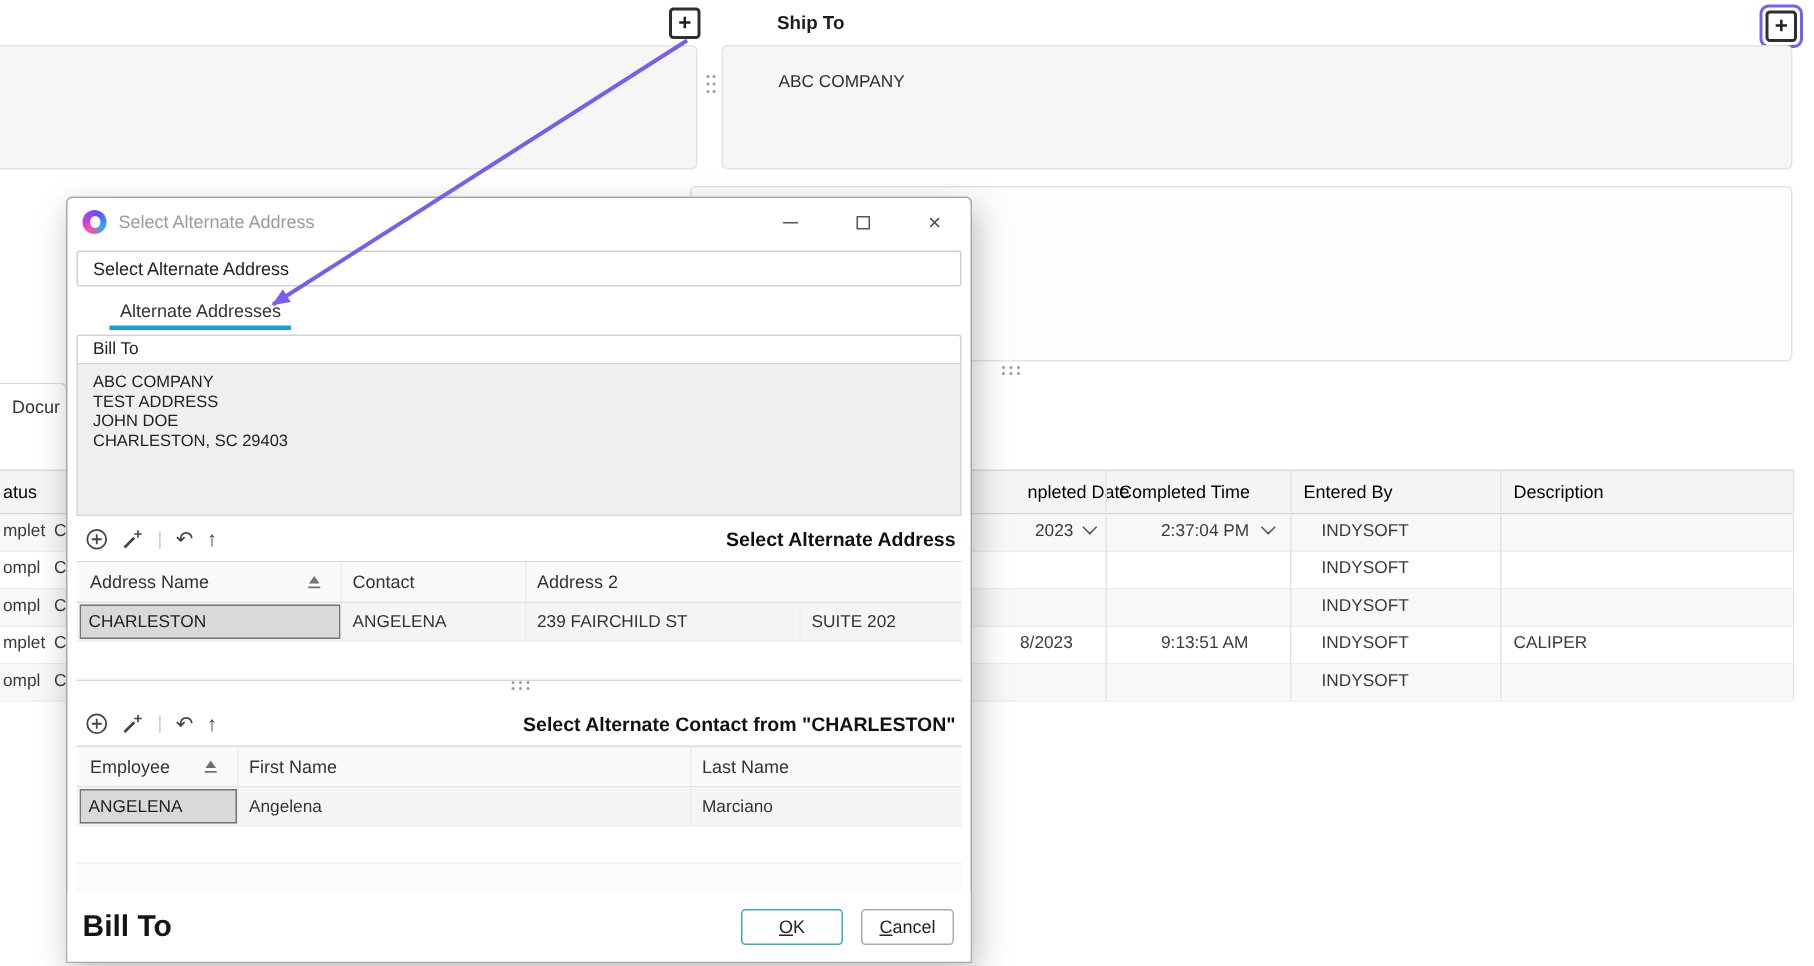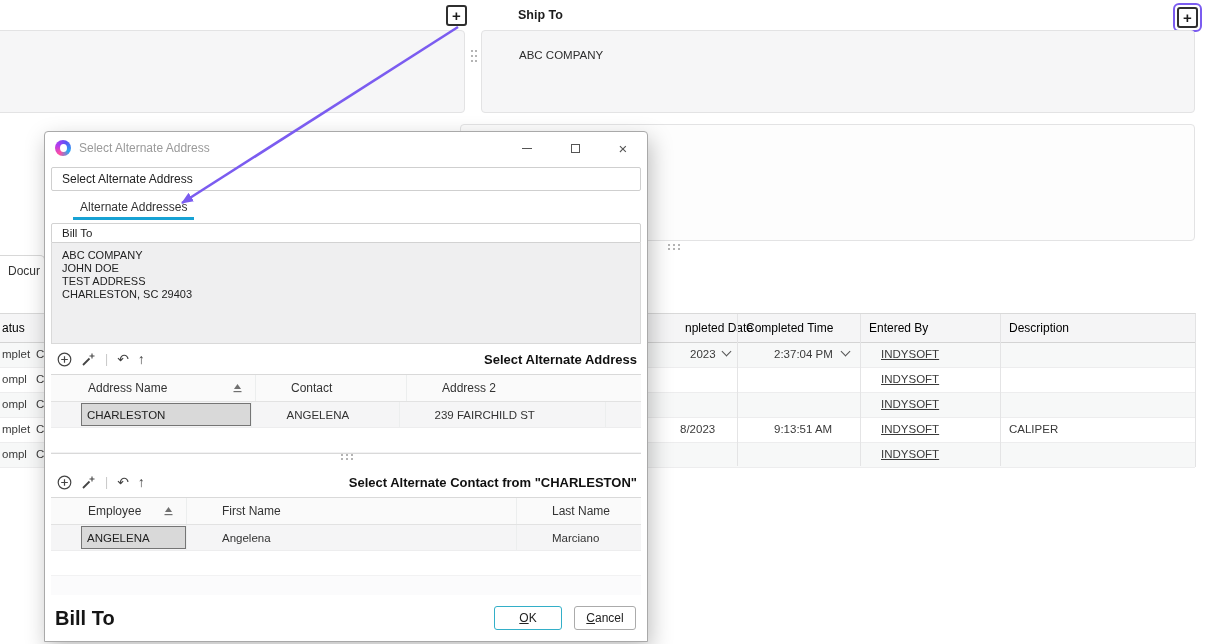--- a/index.html
+++ b/index.html
@@ -30,21 +30,21 @@
 
   
   #bg-table{position:absolute;left:0;top:313px;width:1196px;height:154px;border-top:1px solid #d9d9d9;
     border-right:1px solid #e3e3e4;box-sizing:border-box;}
   #bg-table .hdr{position:relative;height:28px;background:#f5f5f6;border-bottom:1px solid #d4d4d4;}
   #bg-table .hdr span{position:absolute;top:7px;white-space:nowrap;color:#000000;}
   .bgrow{position:relative;height:24px;border-bottom:1px solid #ededee;font-size:11.5px;color:#3a3a3a;background:#fff;}
   .bgrow.shade{background:#f7f8f8;}
   .bgrow span{position:absolute;top:5px;white-space:nowrap;}
   .p-status{left:2px;} .p-status2{left:36px;} .p-date{left:690px;} .p-date.r3{left:680px;}
-  .p-time{left:746px;margin-left:28px;} .p-ent{left:881px;text-decoration:underline;} .p-desc{left:1009px;}
+  .p-time{left:746px;margin-left:28px;} .p-ent{left:881px;} .p-desc{left:1009px;}
   .hs-status{left:2px;} .hs-date{left:685px;} .hs-time{left:746px;} .hs-ent{left:869px;} .hs-desc{left:1009px;}
   .col-div{position:absolute;top:0;width:1px;height:152px;background:#e4e4e5;}
   .chev{position:absolute;width:6px;height:6px;border-right:1.4px solid #555;border-bottom:1.4px solid #555;
     transform:rotate(45deg);top:7px;cursor:pointer;}
   .chev.cd{left:723px;} .chev.ct{left:842px;}
 
   
   #dialog{position:absolute;left:44px;top:131px;width:604px;height:511px;background:#fff;
     border:1px solid #a9a9a9;border-radius:4px 4px 0 0;box-shadow:3px 8px 22px rgba(0,0,0,.25);
     z-index:10;box-sizing:border-box;}
@@ -72,21 +72,21 @@
 
   .tbar{height:30px;display:flex;align-items:center;padding:0 10px 0 12px;}
   .ti{margin-right:9px;display:flex;align-items:center;color:#444;cursor:pointer;line-height:1;}
   .ti.txt{font-size:14px;}
   .tsep{color:#c8c8c8;margin-right:9px;}
   .ttitle{margin-left:auto;font-weight:700;font-size:13px;color:#111;white-space:nowrap;}
 
   .dgrid{margin:0 6px;border-top:1px solid #d9d9d9;border-bottom:1px solid #d9d9d9;}
   .dg-hdr{display:flex;height:26px;background:#fafafa;border-bottom:1px solid #e2e2e2;padding-left:2px;}
   .dg-cell{display:flex;align-items:center;padding-left:7px;box-sizing:border-box;
-    border-right:1px solid #eceeee;color:#333;overflow:hidden;white-space:nowrap;margin-left:28px;}
+    border-right:1px solid #eceeee;color:#333;overflow:hidden;white-space:nowrap;}
   .dg-cell.last{border-right:none;flex:1;}
   .c1{width:175px;} .c2{width:123px;} .c3{width:183px;}
   .e1{width:106px;} .e2{width:302px;}
   .sort-ic{margin-left:auto;margin-right:12px;flex:none;}
   .dg-row{display:flex;height:25px;background:#f5f5f6;border-bottom:1px solid #ededee;padding-left:2px;cursor:pointer;}
   .dg-row .dg-cell{font-size:11.5px;}
   .dg-cell.nopad{padding:1px 0;}
   .sel-cell{flex:1;height:100%;background:#d9d9d9;border:1px solid #757575;box-sizing:border-box;
     display:flex;align-items:center;padding-left:5px;font-size:11.5px;color:#222;}
   .dg-empty{height:24px;background:#fff;border-bottom:1px solid #f2f2f3;}
@@ -196,22 +196,22 @@
     <div class="dlg-headerbox">Select Alternate Address</div>
 
     <div class="tabs">
       <span class="tab">Alternate Addresses</span>
     </div>
 
     <div class="group">
       <div class="group-hdr">Bill To</div>
       <div class="group-body">
         <div>ABC COMPANY</div>
+        <div>TEST ADDRESS</div>
         <div>JOHN DOE</div>
-        <div>TEST ADDRESS</div>
         <div>CHARLESTON, SC 29403</div>
       </div>
     </div>
 
     <div class="tbar">
       <span class="ti">
         <svg width="15" height="15" viewBox="0 0 15 15">
             <circle cx="7.5" cy="7.5" r="6.3" fill="none" stroke="#444" stroke-width="1.2"></circle>
             <path d="M7.5 4.2v6.6M4.2 7.5h6.6" stroke="#444" stroke-width="1.2"></path>
           </svg>

